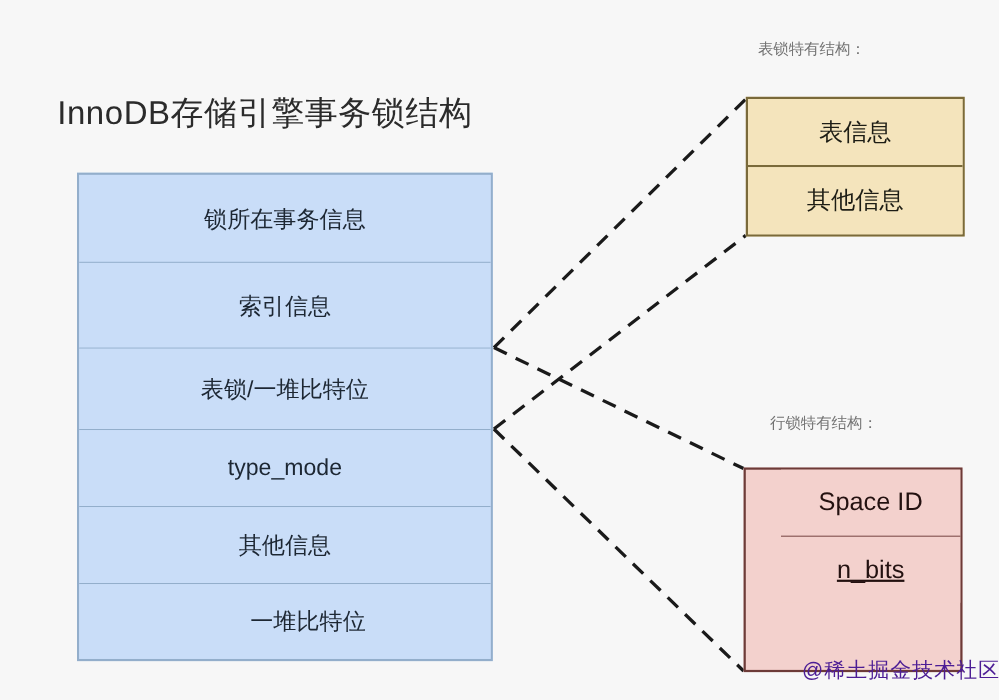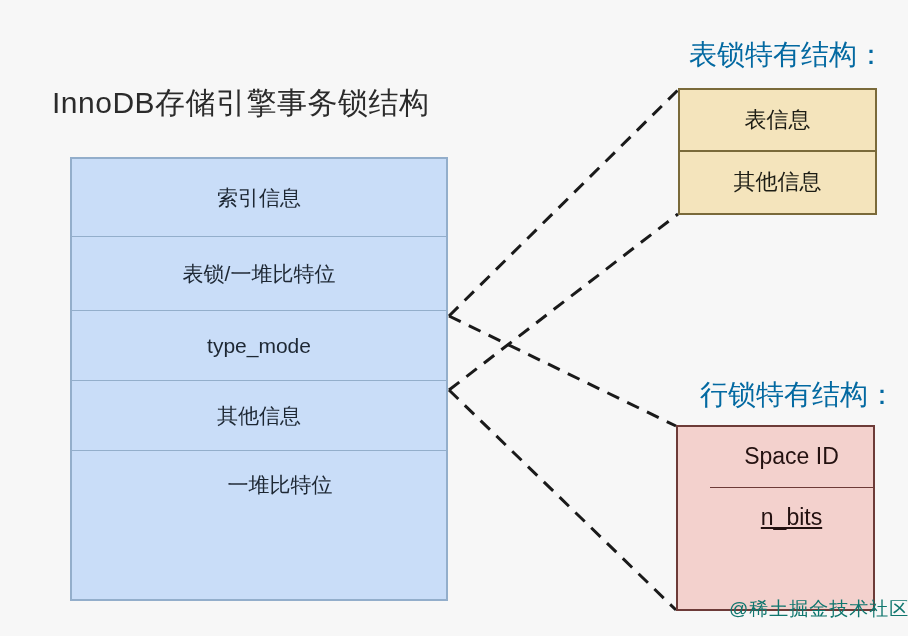--- a/index.html
+++ b/index.html
@@ -116,34 +116,34 @@
     border-bottom: 1.5px solid #6d3b38;
     color: #231110;
     font-size: 23px;
     height: 33.3333%;
   }
   #row-lock-struct .row:last-child { border-bottom: none; text-decoration: underline; }
 
   
   .caption {
     position: absolute;
-    font-size: 28px;
-    color: #0369a1;
+    font-size: 14px;
+    color: #737373;
     white-space: nowrap;
   }
   #table-lock-caption { left: 689px; top: 36px; }
   #row-lock-caption  { left: 700px; top: 376px; }
 
   
   #watermark {
     position: absolute;
     left: 729px;
     top: 596px;
     font-size: 19px;
-    color: #0f766e;
+    color: #4c1d95;
     white-space: nowrap;
     letter-spacing: 1px;
   }
 </style>
 </head>
 <body>
 
 <div id="canvas">
 
   <svg id="connectors" viewBox="0 0 908 636" width="908" height="636">
@@ -153,20 +153,21 @@
     <line x1="449" y1="390" x2="678" y2="214" stroke="#1a1a1a" stroke-width="3" stroke-dasharray="13 9" stroke-linecap="butt"></line>
 
     <line x1="449" y1="316" x2="676" y2="426" stroke="#1a1a1a" stroke-width="3" stroke-dasharray="13 9" stroke-linecap="butt"></line>
 
     <line x1="449" y1="390" x2="676" y2="610" stroke="#1a1a1a" stroke-width="3" stroke-dasharray="13 9" stroke-linecap="butt"></line>
   </svg>
 
   <div class="diagram-title">InnoDB存储引擎事务锁结构</div>
 
   <div class="struct" id="lock-struct">
+    <div class="row r1">锁所在事务信息</div>
     <div class="row r2">索引信息</div>
     <div class="row r3">表锁/一堆比特位</div>
     <div class="row r4">type_mode</div>
     <div class="row r5">其他信息</div>
     <div class="row r6">一堆比特位</div>
   </div>
 
   <div class="caption" id="table-lock-caption">表锁特有结构：</div>
   <div class="struct" id="table-lock-struct">
     <div class="row">表信息</div>

